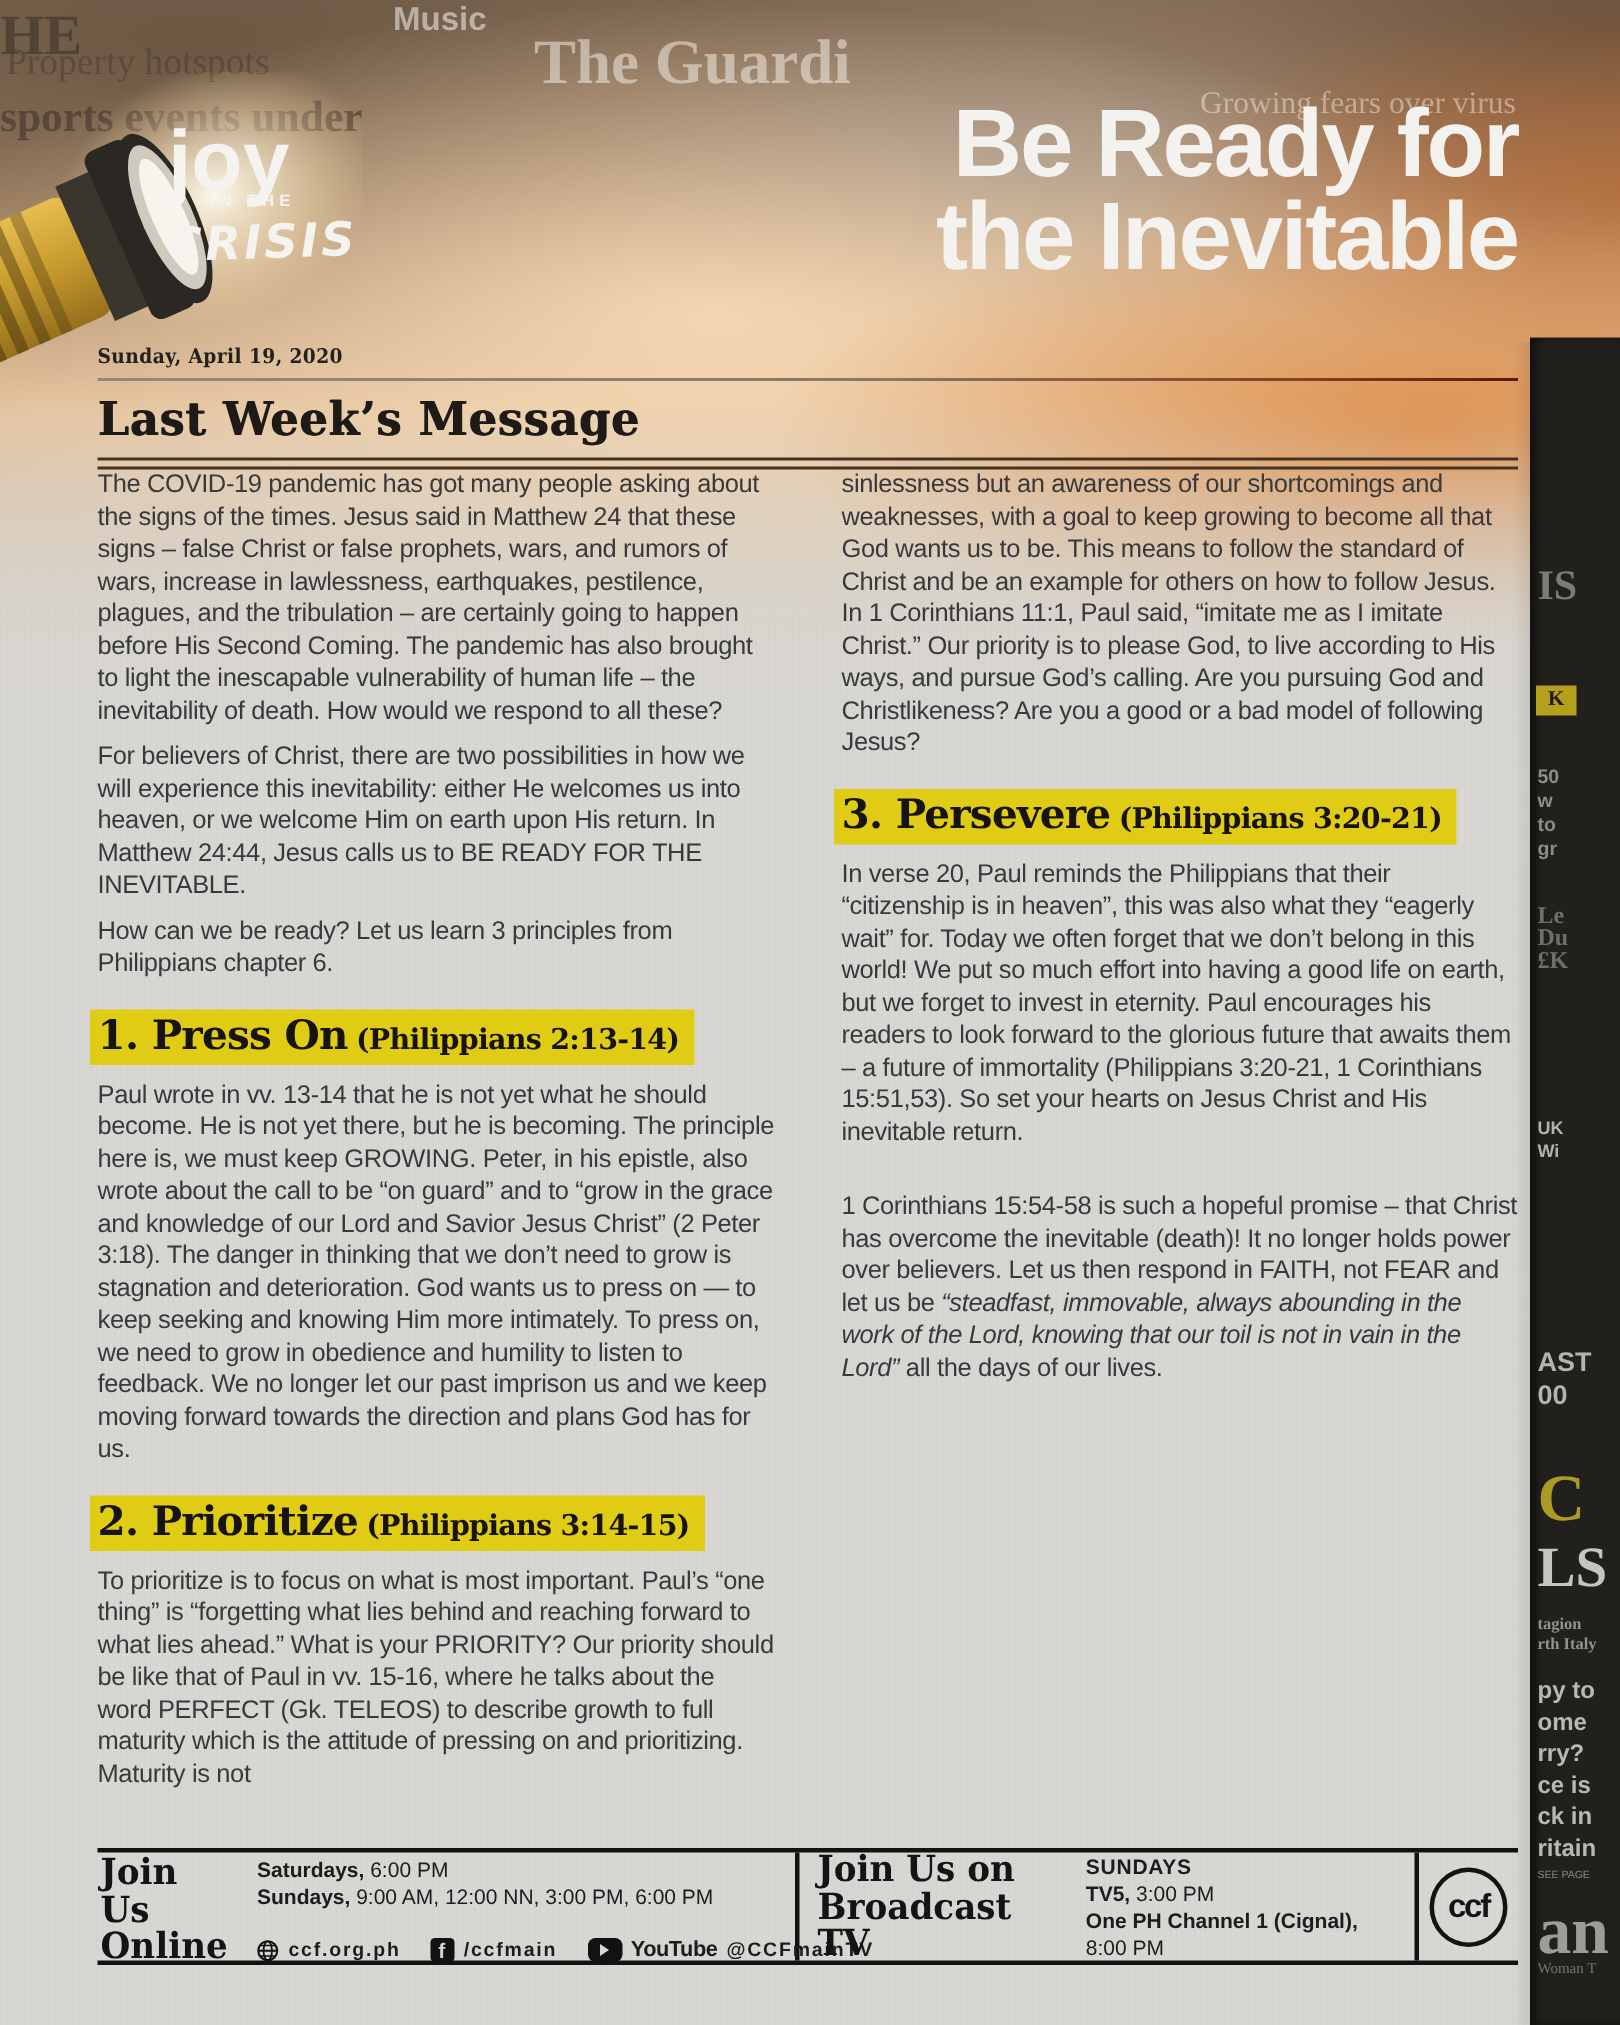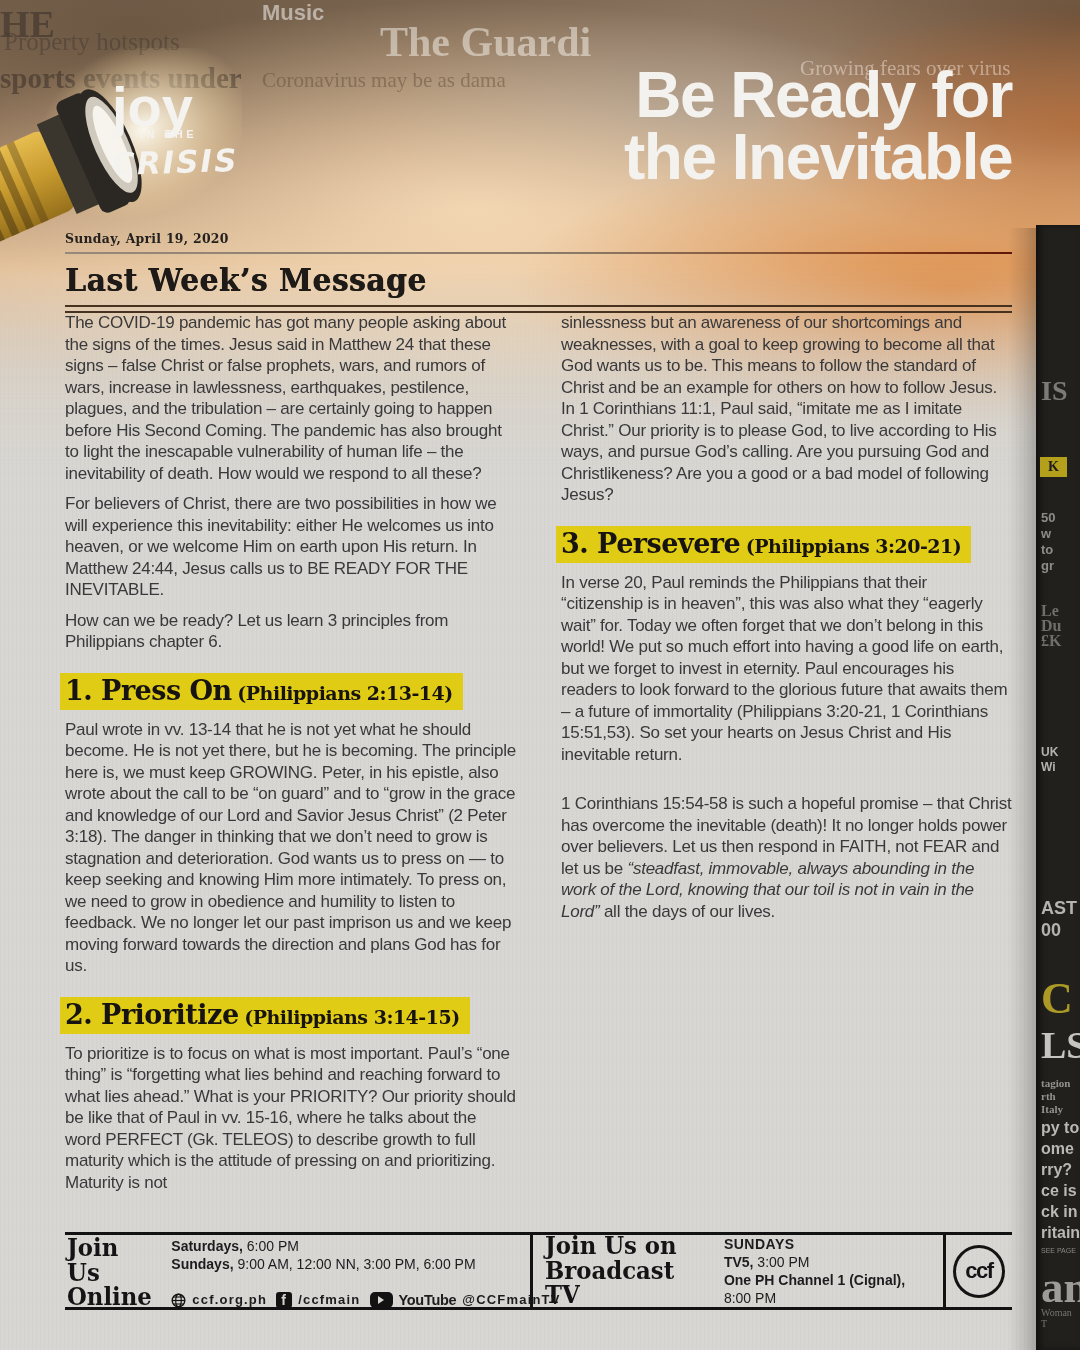--- a/index.html
+++ b/index.html
@@ -19,21 +19,21 @@
       radial-gradient(ellipse 900px 320px at 12% 6%, rgba(104,84,64,.92), transparent 78%),
       radial-gradient(ellipse 500px 200px at 100% 4%, rgba(92,62,38,.65), transparent 75%),
       linear-gradient(180deg, #8d7763 0%, #c29c78 30%, #e3c09a 55%, #d9cbb8 78%, rgba(216,214,210,0) 100%);
     -webkit-mask-image:linear-gradient(180deg,#000 0%,#000 55%,transparent 100%);
     mask-image:linear-gradient(180deg,#000 0%,#000 55%,transparent 100%);}
   .np{position:absolute;font-family:"Liberation Serif", serif;white-space:pre-line;}
   .np1{left:0;top:2px;font-size:38px;font-weight:bold;color:rgba(55,45,38,.55);}
   .np2{left:4px;top:28px;font-size:25px;color:rgba(70,58,48,.5);}
   .np3{left:0;top:62px;font-size:29px;font-weight:bold;color:rgba(58,48,40,.55);}
   .np4{left:262px;top:0;font-size:22px;font-weight:bold;color:rgba(255,255,255,.5);font-family:"Liberation Sans",sans-serif;}
-  .np5{left:380px;top:18px;font-size:42px;font-weight:bold;color:rgba(250,245,238,.5);}
+  .np5{left:356px;top:18px;font-size:42px;font-weight:bold;color:rgba(250,245,238,.5);}
   .np6{left:262px;top:68px;font-size:21px;color:rgba(92,72,52,.45);}
   .np7{left:800px;top:56px;font-size:21px;color:rgba(250,240,230,.45);}
   
   .flash{position:absolute;left:-28px;top:48px;width:270px;height:200px;}
   
   .logo{position:absolute;left:112px;top:82px;color:#f5f3ef;}
   .logo-joy{font-size:56px;font-weight:800;letter-spacing:0;line-height:.9;}
   .logo-inthe{font-size:11px;font-weight:bold;letter-spacing:3.5px;margin:-4px 0 0 28px;}
   .logo-crisis{font-size:31px;font-weight:800;font-style:italic;letter-spacing:2px;margin-top:4px;transform:rotate(-2deg);font-family:"DejaVu Sans",sans-serif;}
   
@@ -61,35 +61,35 @@
   .footer{position:absolute;left:65px;top:1232px;width:947px;height:72px;
     border-top:3px solid #121212;border-bottom:3px solid #121212;display:flex;color:#141416;}
   .f-cell{display:flex;align-items:center;box-sizing:border-box;}
   .f-c1{width:468px;border-right:3px solid #121212;gap:15px;padding:8px 8px 4px 2px;}
   .f-c2{flex:1;border-right:3px solid #121212;gap:18px;padding:4px 8px 4px 12px;}
   .f-c3{width:66px;justify-content:center;}
   .f-title{font-family:"DejaVu Serif",serif;font-weight:bold;font-size:24px;line-height:1.02;
     transform:scaleX(.95);transform-origin:left;white-space:pre-line;}
   .f-sched{font-size:14px;line-height:18px;color:#1c1c1e;}
   .f-row b{font-weight:bold;}
-  .f-links{display:flex;align-items:center;gap:9px;margin-top:18px;}
+  .f-links{display:flex;align-items:center;gap:20px;margin-top:18px;}
   .f-link{display:flex;align-items:center;gap:6px;font-weight:bold;font-size:13px;letter-spacing:1.2px;}
   .fb-ic{width:16px;height:16px;background:#121212;border-radius:3px;color:#d8d6d2;
     display:flex;align-items:flex-end;justify-content:center;font-size:14px;font-weight:bold;line-height:15px;}
   .yt-ic{width:23px;height:16px;background:#121212;border-radius:5px;display:flex;align-items:center;justify-content:center;}
   .yt-tri{width:0;height:0;border-left:6px solid #d8d6d2;border-top:4px solid transparent;border-bottom:4px solid transparent;}
   .yt-word{font-size:14.5px;letter-spacing:-.3px;}
   .sundays{font-weight:bold;font-size:14px;letter-spacing:.5px;}
   .ccf-circle{width:46px;height:46px;border:3px solid #131313;border-radius:50%;
     display:flex;align-items:center;justify-content:center;font-weight:800;font-size:22px;
     letter-spacing:-1.5px;padding-bottom:1px;}
   
   .paper-edge{position:absolute;right:44px;top:228px;bottom:0;width:28px;
     background:linear-gradient(90deg,transparent,rgba(0,0,0,.10) 55%,rgba(0,0,0,.22));}
-  .strip{position:absolute;right:0;top:225px;width:44px;height:1125px;background:#22201d;overflow:hidden;
+  .strip{position:absolute;right:0;top:225px;width:60px;height:1125px;background:#22201d;overflow:hidden;
     box-shadow:inset 4px 0 6px rgba(0,0,0,.5);}
   .frag{position:absolute;left:5px;white-space:pre-line;font-family:"Liberation Serif",serif;}
   .e1{top:150px;font-size:28px;font-weight:bold;color:#7d7b77;}
   .e2{top:232px;left:4px;background:#b5a01c;color:#1e1c18;font-size:14px;font-weight:bold;padding:2px 8px;}
   .e3{top:285px;font-size:13px;line-height:16px;font-weight:bold;color:#8e8c88;font-family:"Liberation Sans",sans-serif;}
   .e4{top:378px;font-size:16px;line-height:15px;font-weight:bold;color:#706e6a;}
   .e5{top:520px;font-size:12px;line-height:15px;font-weight:bold;color:#b4b2ad;font-family:"Liberation Sans",sans-serif;}
   .e6{top:672px;font-size:18px;line-height:22px;font-weight:bold;color:#b5b3ae;font-family:"Liberation Sans",sans-serif;}
   .e7{top:748px;font-size:44px;font-weight:bold;color:#ac9a26;}
   .e8{top:798px;font-size:38px;font-weight:bold;color:#c6c4bf;}
@@ -103,21 +103,20 @@
 <body>
 
 <div class="page">
 
   <div class="sky">
     <div class="np np1">HE</div>
     <div class="np np2">Property hotspots</div>
     <div class="np np3">sports events under</div>
     <div class="np np4">Music</div>
     <div class="np np5">The Guardi</div>
-    <div class="np np6">Coronavirus may be as dama</div>
     <div class="np np7">Growing fears over virus</div>
   </div>
 
   <svg class="flash" viewBox="0 0 270 200">
     <defs>
       <linearGradient id="gold" x1="0" y1="0" x2="0" y2="1">
         <stop offset="0" stop-color="#e7bd50"></stop>
           <stop offset=".5" stop-color="#c79a2e"></stop>
           <stop offset="1" stop-color="#96701c"></stop>
       </linearGradient>

